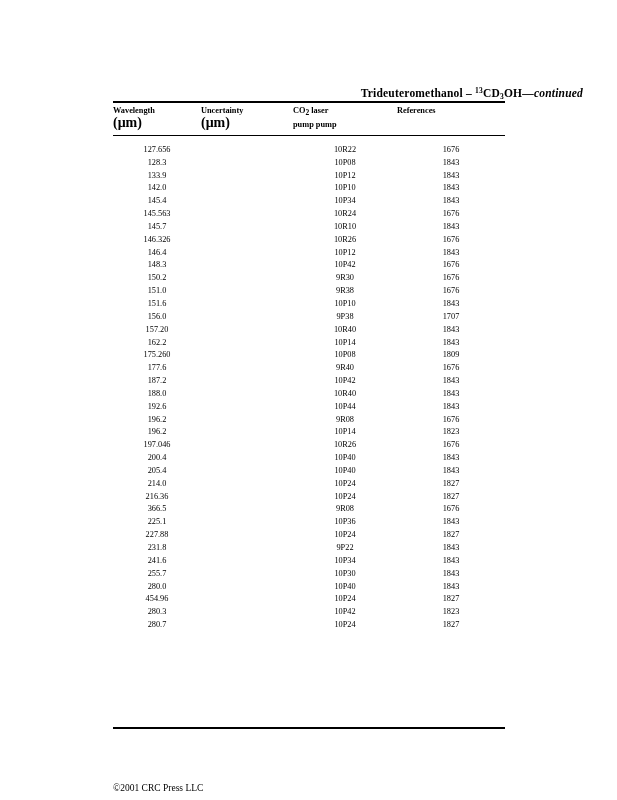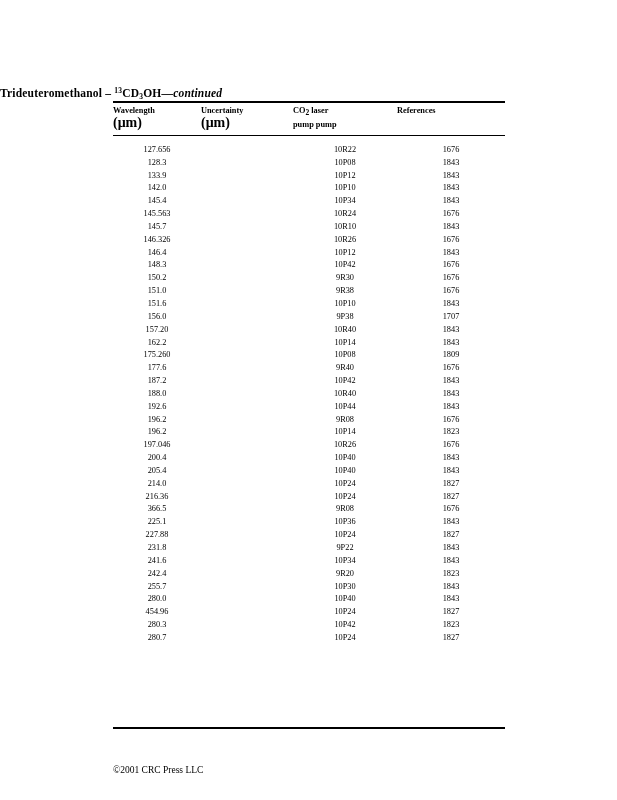--- a/index.html
+++ b/index.html
@@ -19,21 +19,21 @@
     position: absolute;
     left: 0; top: 0;
     width: 617px;
     height: 800px;
   }
   .title {
     position: absolute;
     left: 0;
     top: 86px;
     width: 583px;
-    text-align: left;
+    text-align: right;
     font-family: "Liberation Serif", serif;
     font-weight: bold;
     font-size: 11.5px;
     letter-spacing: 0.2px;
   }
   .title .ital {
     font-style: italic;
     font-weight: bold;
   }
   sub, sup {
@@ -104,21 +104,21 @@
   td.col-wave { text-align: center; }
   td.col-unc  { text-align: center; }
   td.col-pump { text-align: center; }
   td.col-ref  { text-align: center; }
 
   .spacer-row td { height: 11px; line-height: 11px; }
 
   .footer {
     position: absolute;
     left: 113px;
-    top: 765px;
+    top: 783px;
     font-size: 9.5px;
     font-family: "Liberation Serif", serif;
   }
 </style>
 </head>
 <body>
 
 <div class="page">
 
   <div class="title">
@@ -348,26 +348,20 @@
           <td class="col-pump">9P22</td>
           <td class="col-ref">1843</td>
         </tr>
         <tr>
           <td class="col-wave">241.6</td>
           <td class="col-unc">&nbsp;</td>
           <td class="col-pump">10P34</td>
           <td class="col-ref">1843</td>
         </tr>
         <tr>
-          <td class="col-wave">242.4</td>
-          <td class="col-unc">&nbsp;</td>
-          <td class="col-pump">9R20</td>
-          <td class="col-ref">1823</td>
-        </tr>
-        <tr>
           <td class="col-wave">255.7</td>
           <td class="col-unc">&nbsp;</td>
           <td class="col-pump">10P30</td>
           <td class="col-ref">1843</td>
         </tr>
         <tr>
           <td class="col-wave">280.0</td>
           <td class="col-unc">&nbsp;</td>
           <td class="col-pump">10P40</td>
           <td class="col-ref">1843</td>

